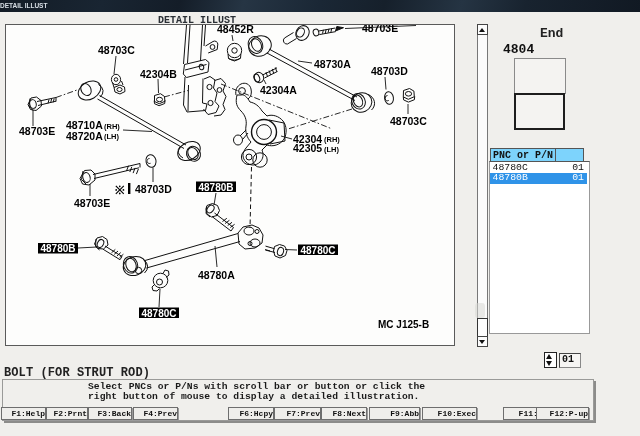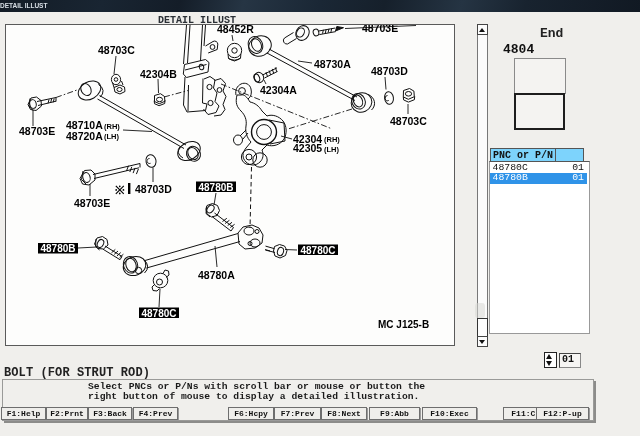--- a/index.html
+++ b/index.html
@@ -28,21 +28,21 @@
 #listbox{left:489px;top:161px;width:99px;height:171px;border:1px solid #999;border-top:1px solid #555;background:#fff;font-family:"Liberation Mono",monospace;font-size:9.8px}
 .row{position:absolute;left:0;width:97px;height:10.5px;line-height:10.5px}
 .rpn{position:absolute;left:2.5px}.rqt{position:absolute;right:3px}
 
 #bolttxt{left:4px;top:366px;color:#222;font-size:12px;font-weight:bold;font-family:"Liberation Mono",monospace;letter-spacing:0.1px}
 #spin{left:544px;top:352px;width:11px;height:14px;border:1.5px solid #222;background:#fff}
 #qtybox{left:559px;top:352.5px;width:18px;height:13px;border:1px solid #888;border-left:1px solid #444;border-top:1px solid #444;background:#f6f5f3;color:#111;font-size:10px;font-family:"Liberation Mono",monospace;font-weight:bold;padding-left:2px}
 #msgbox{left:2px;top:379px;width:590px;height:40px;border:1px solid #9a9a98;box-shadow:2px 2px 0 #8c8c8a;background:#f0efec}
 #msg1{left:88px;top:381px;color:#1a1a1a;font-size:9.7px;font-weight:bold;font-family:"Liberation Mono",monospace}
 #msg2{left:88px;top:391px;color:#1a1a1a;font-size:9.7px;font-weight:bold;font-family:"Liberation Mono",monospace}
-.fbtn{position:absolute;top:406.5px;height:11px;border:1px solid #6e6e6e;box-shadow:1px 1px 0 #9a9a9a;background:#efeeeb;color:#111;font-size:8px;font-weight:bold;font-family:"Liberation Mono",monospace;text-align:center;line-height:11px}
+.fbtn{position:absolute;top:406.5px;height:11px;border:1px solid #6e6e6e;box-shadow:1px 1px 0 #9a9a9a;background:#efeeeb;color:#111;font-size:8px;font-weight:bold;font-family:"Liberation Mono",monospace;text-align:right;line-height:11px}
 </style></head>
 <body>
 <div class="abs" id="titlebar"></div>
 <div class="abs" id="titletext">DETAIL ILLUST</div>
 <div class="abs" id="heading">DETAIL&nbsp;ILLUST</div>
 <div class="abs" id="panel">
 <svg width="448" height="320" viewBox="6 25 448 320">
 <g fill="none" stroke="#111" stroke-width="1">
 
 <line x1="186.5" y1="25" x2="183.5" y2="64"></line>
@@ -286,21 +286,21 @@
       <span class="rqt">01</span>
     </div>
 </div>
 
 <div class="abs" id="bolttxt">BOLT (FOR STRUT ROD)</div>
 <div class="abs" id="spin"></div>
 <div class="tri" style="left:546px;top:354px;border-left:3.5px solid transparent;border-right:3.5px solid transparent;border-bottom:5px solid #111"></div>
 <div class="tri" style="left:546px;top:361px;border-left:3.5px solid transparent;border-right:3.5px solid transparent;border-top:5px solid #111"></div>
 <div class="abs" id="qtybox">01</div>
 <div class="abs" id="msgbox"></div>
-<div class="abs" id="msg1">Select PNCs or P/Ns with scroll bar or mouse or button the</div>
+<div class="abs" id="msg1">Select PNCs or P/Ns with scroll bar or button or click the</div>
 <div class="abs" id="msg2">right button of mouse to display a detailed illustration.</div>
 <div class="fbtn" style="left:1px;width:43px">F1:Help</div>
 <div class="fbtn" style="left:46px;width:40px">F2:Prnt</div>
 <div class="fbtn" style="left:88px;width:42px">F3:Back</div>
 <div class="fbtn" style="left:133px;width:43px">F4:Prev</div>
 <div class="fbtn" style="left:228px;width:44px">F6:Hcpy</div>
 <div class="fbtn" style="left:274px;width:45px">F7:Prev</div>
 <div class="fbtn" style="left:321px;width:44px">F8:Next</div>
 <div class="fbtn" style="left:369px;width:49px">F9:Abb</div>
 <div class="fbtn" style="left:422px;width:53px">F10:Exec</div>

